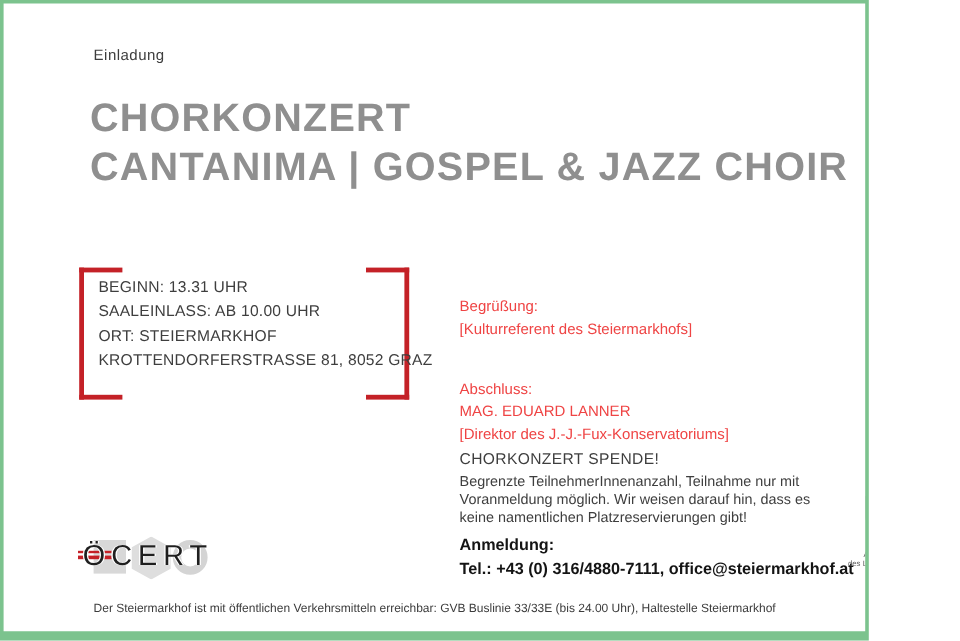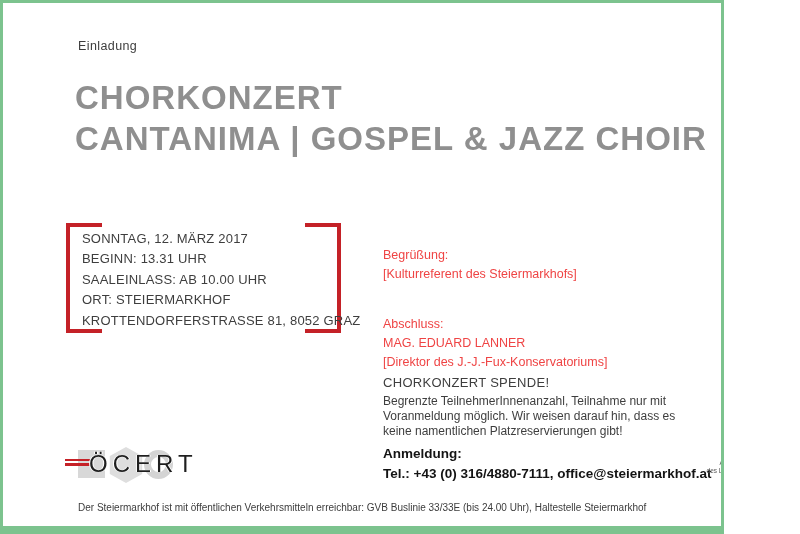--- a/index.html
+++ b/index.html
@@ -72,21 +72,21 @@
   .ocert .shape-ring {
     position:absolute; left:79px; top:3px; width:29px; height:29px;
     border:7px solid #d4d4d4; border-radius:50%;
   }
   .ocert .red-line {
     position:absolute; left:0; width:28px; height:2.4px; background:#c52127;
   }
   .ocert .red-line.l1 { top:12px; }
   .ocert .red-line.l2 { top:16.4px; }
   .ocert .wordmark {
-    position:absolute; left:24px; top:3px;
+    position:absolute; left:4px; top:3px;
     font-size:24px; letter-spacing:5px; color:#1f1f1f;
     text-shadow:1px 0 0 #ffffff, -1px 0 0 #ffffff;
   }
   
   .coat { position:absolute; left:714px; top:390px; width:46px; height:64px; }
   .award-caption {
     position:absolute; left:694px; top:456px; width:86px;
     font-size:6.5px; line-height:7.5px; color:#5c5c5c; text-align:center;
   }
 </style>
@@ -99,21 +99,20 @@
 
   <div class="title">
     <div>CHORKONZERT</div>
     <div>CANTANIMA | GOSPEL &amp; JAZZ CHOIR</div>
   </div>
 
   <div class="event-bracket left"></div>
   <div class="event-bracket right"></div>
 
   <div class="event-lines">
-    <div>SONNTAG, 12. MÄRZ 2017</div>
     <div>BEGINN: 13.31 UHR</div>
     <div>SAALEINLASS: AB 10.00 UHR</div>
     <div>ORT: STEIERMARKHOF</div>
     <div>KROTTENDORFERSTRASSE 81, 8052 GRAZ</div>
   </div>
 
   <div class="program-block greeting">
     <div>Begrüßung:</div>
     <div>[Kulturreferent des Steiermarkhofs]</div>
   </div>

